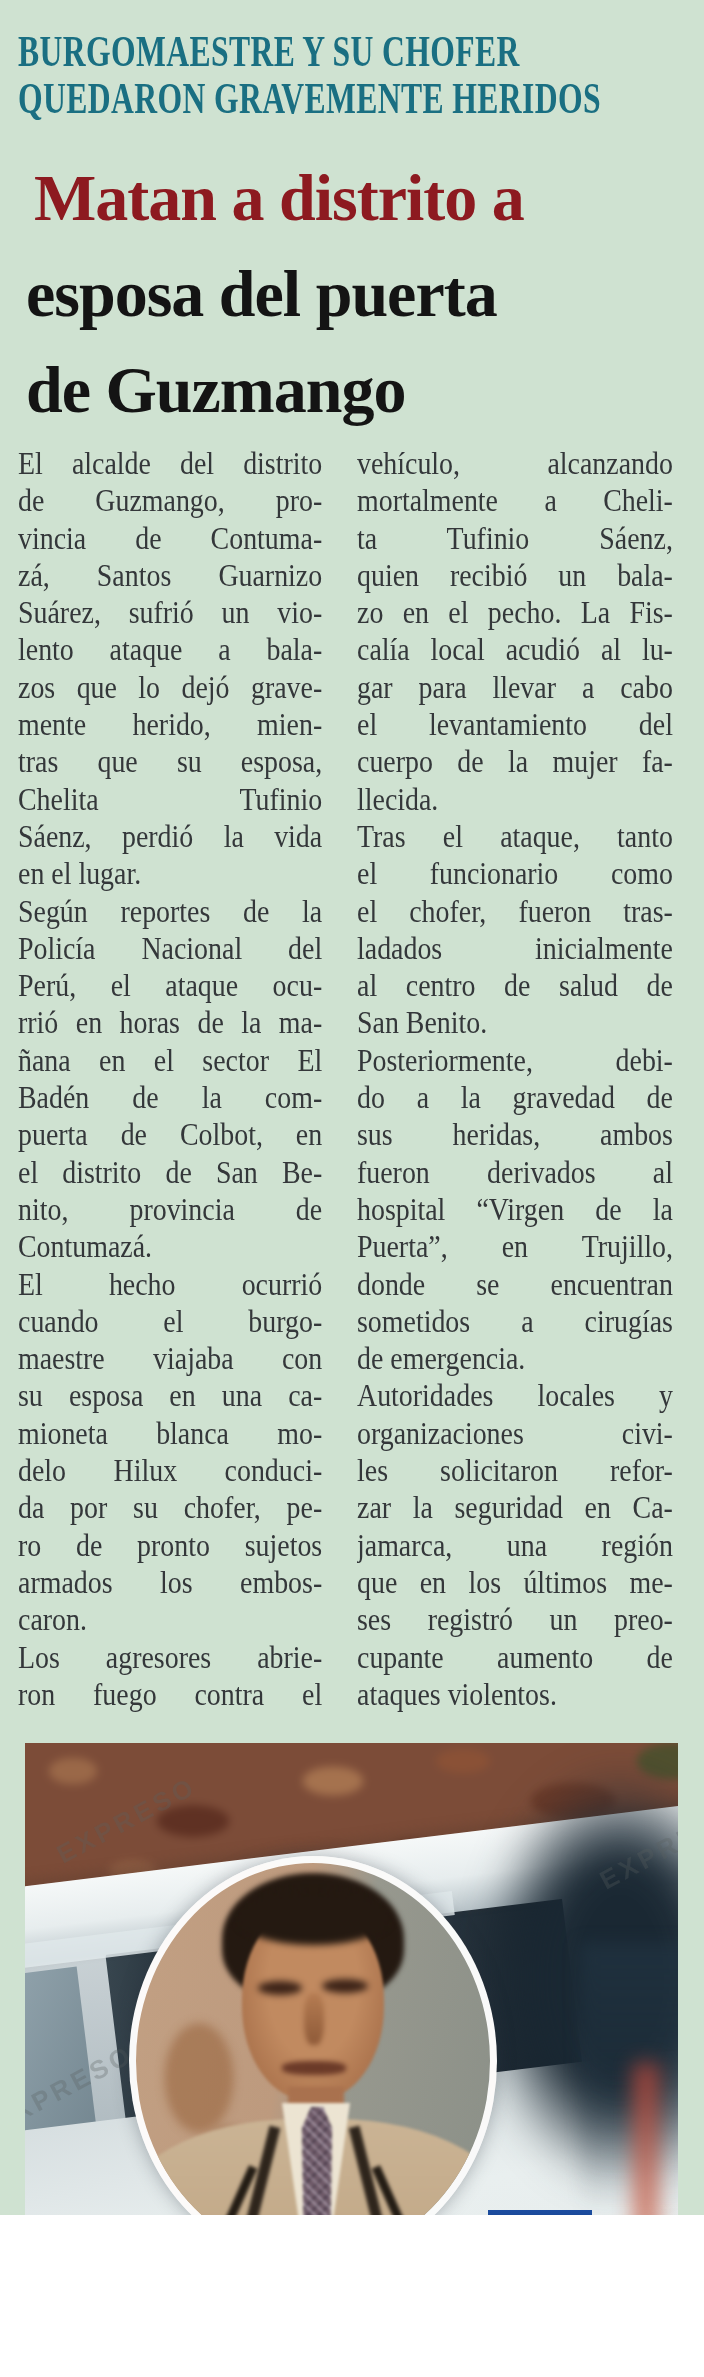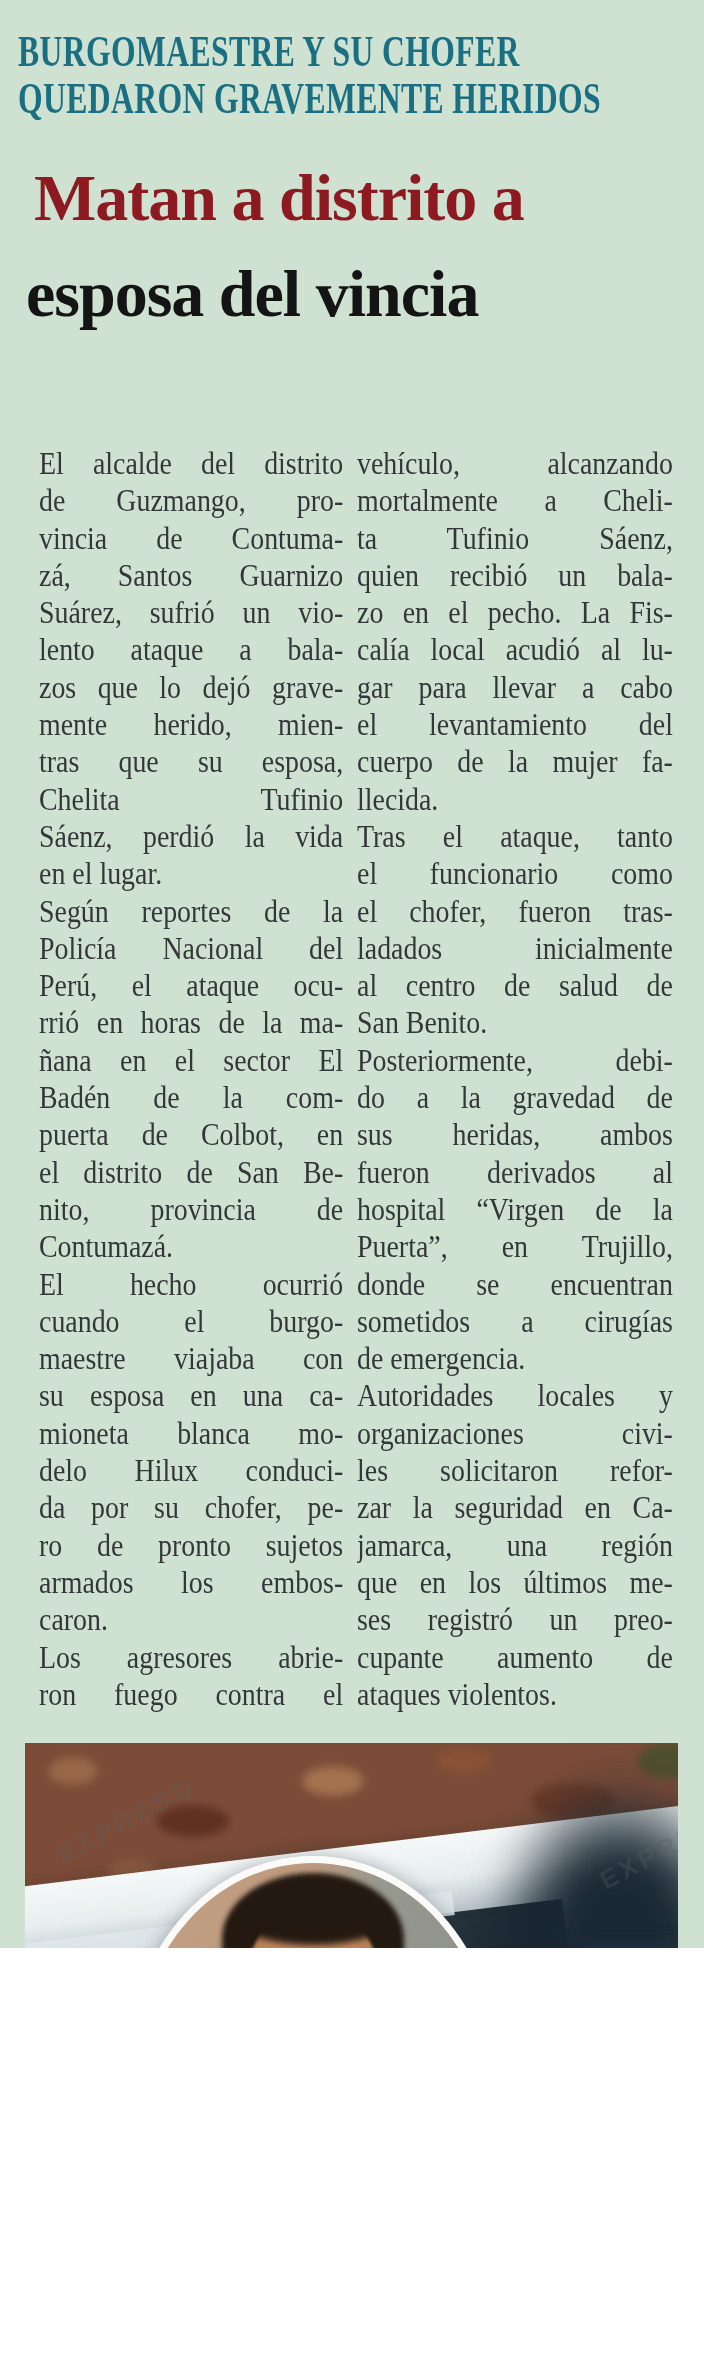--- a/index.html
+++ b/index.html
@@ -1,17 +1,17 @@
 <!DOCTYPE html>
 <html style="--background: #cfe2d1; --kicker: #1a6f82; --headline: #141414; --headline_accent: #8d1a20; --body_text: #34373a; --logo_bg: #1c4da0; --logo_text: #ffffff;"><head>
 <meta charset="utf-8">
 <style>
   html,body { margin:0; padding:0; }
   .page {
-    position:relative; width:704px; height:1948px;
+    position:relative; width:704px; height:2215px;
     background:var(--background, #cfe2d1);
     overflow:hidden;
     font-family:"Liberation Serif", serif;
   }
 
   
   .kicker {
     position:absolute; left:18px; top:28px;
     font-weight:bold; color:var(--kicker, #1a6f82);
     font-size:44px; line-height:47px; letter-spacing:0.5px;
@@ -22,21 +22,21 @@
   .headline {
     position:absolute; left:26px; top:150px; margin:0;
     font-size:66px; line-height:96px; font-weight:bold; letter-spacing:-1px;
     color:var(--headline, #141414); white-space:nowrap;
   }
   .headline span { display:block; }
   .headline .hl1 { color:var(--headline_accent, #8d1a20); padding-left:8px; }
 
   
   .col { position:absolute; top:445px; overflow:visible; }
-  .col-left  { left:39px;  width:304px; }
+  .col-left  { left:18px;  width:304px; }
   .col-right { left:357px; width:316px; }
   .colinner { transform:scaleX(0.9); transform-origin:left top; }
   .col-left  .colinner { width:338px; }
   .col-right .colinner { width:351px; }
   .tline {
     font-size:31px; line-height:37.3px; height:37.3px;
     color:var(--body_text, #34373a);
     text-align:justify; text-align-last:justify; overflow:hidden;
   }
   .tline.end    { text-align-last:left; }
@@ -180,21 +180,22 @@
 
 <div class="page">
 
   <div class="kicker">
     <div>BURGOMAESTRE Y SU CHOFER</div>
     <div>QUEDARON GRAVEMENTE HERIDOS</div>
   </div>
 
   <h1 class="headline">
     <span class="hl1">Matan a distrito a</span>
-    <span class="hl2">esposa del vincia</span>
+    <span class="hl2">esposa del puerta</span>
+    <span class="hl3">de Guzmango</span>
   </h1>
 
   <div class="col col-left">
     <div class="colinner">
         <div class="tline">El alcalde del distrito</div>
         <div class="tline sparse">de Guzmango, pro-</div>
         <div class="tline sparse">vincia de Contuma-</div>
         <div class="tline sparse">zá, Santos Guarnizo</div>
         <div class="tline">Suárez, sufrió un vio-</div>
         <div class="tline">lento ataque a bala-</div>

